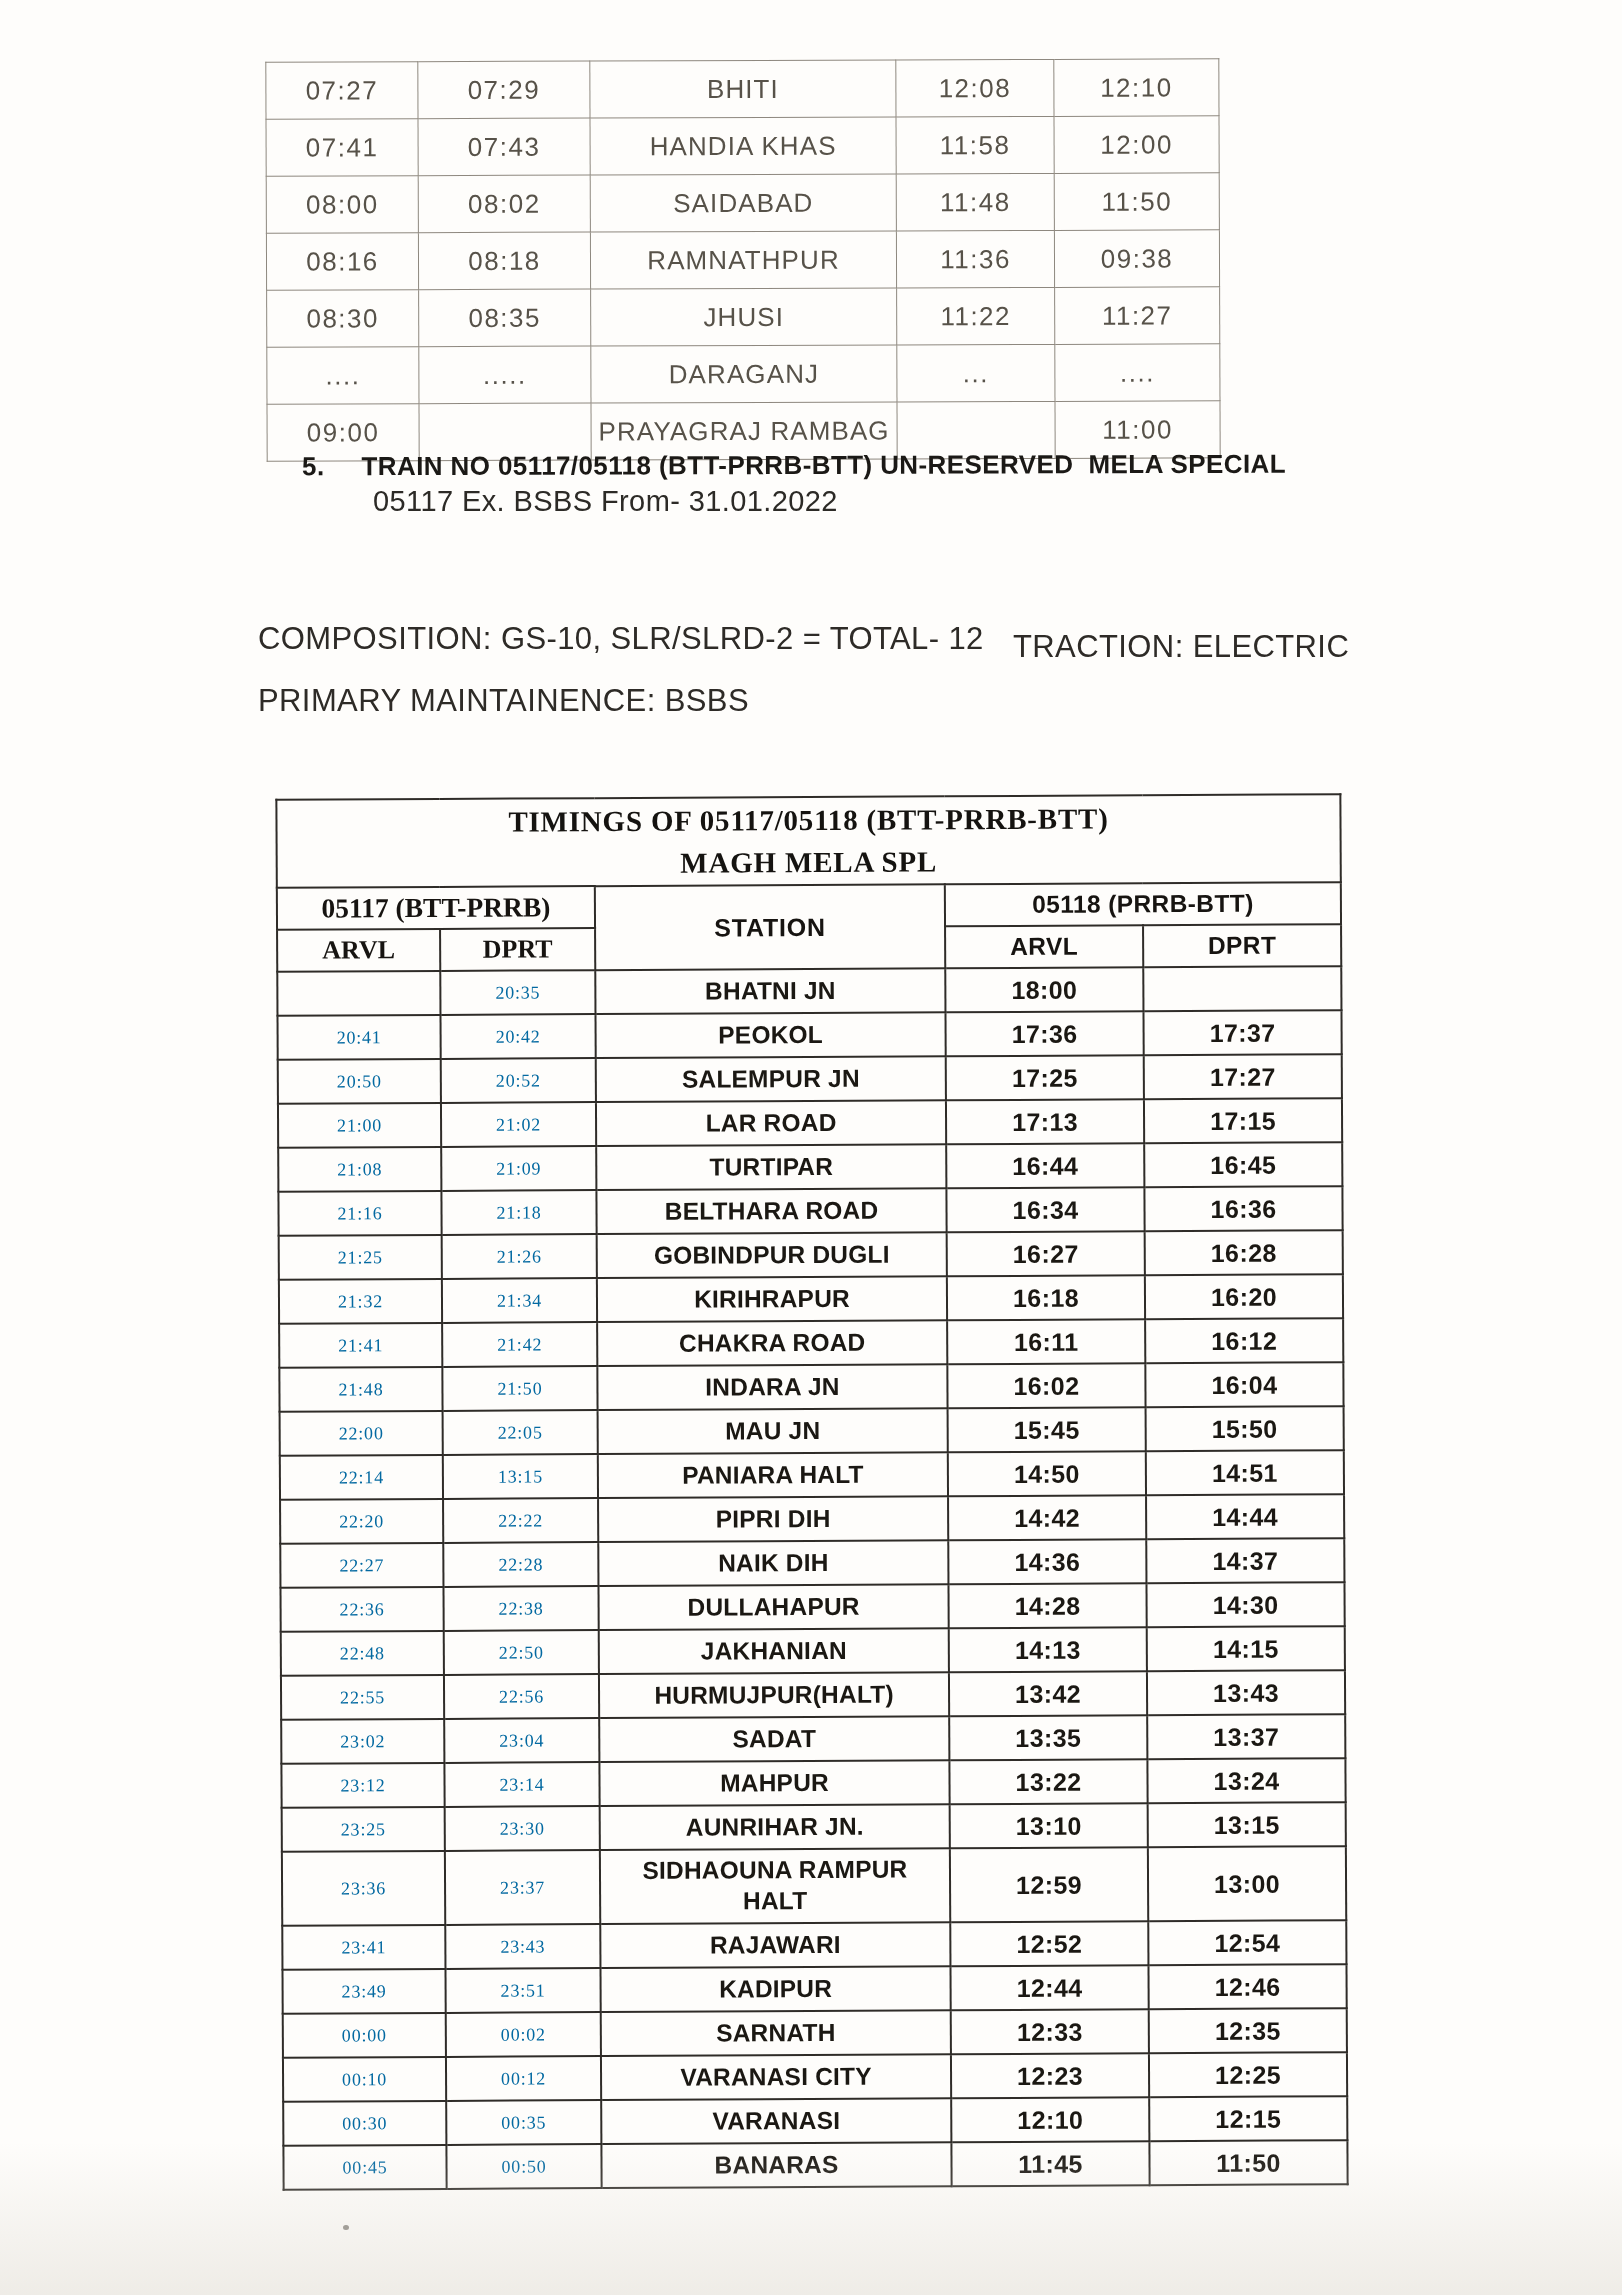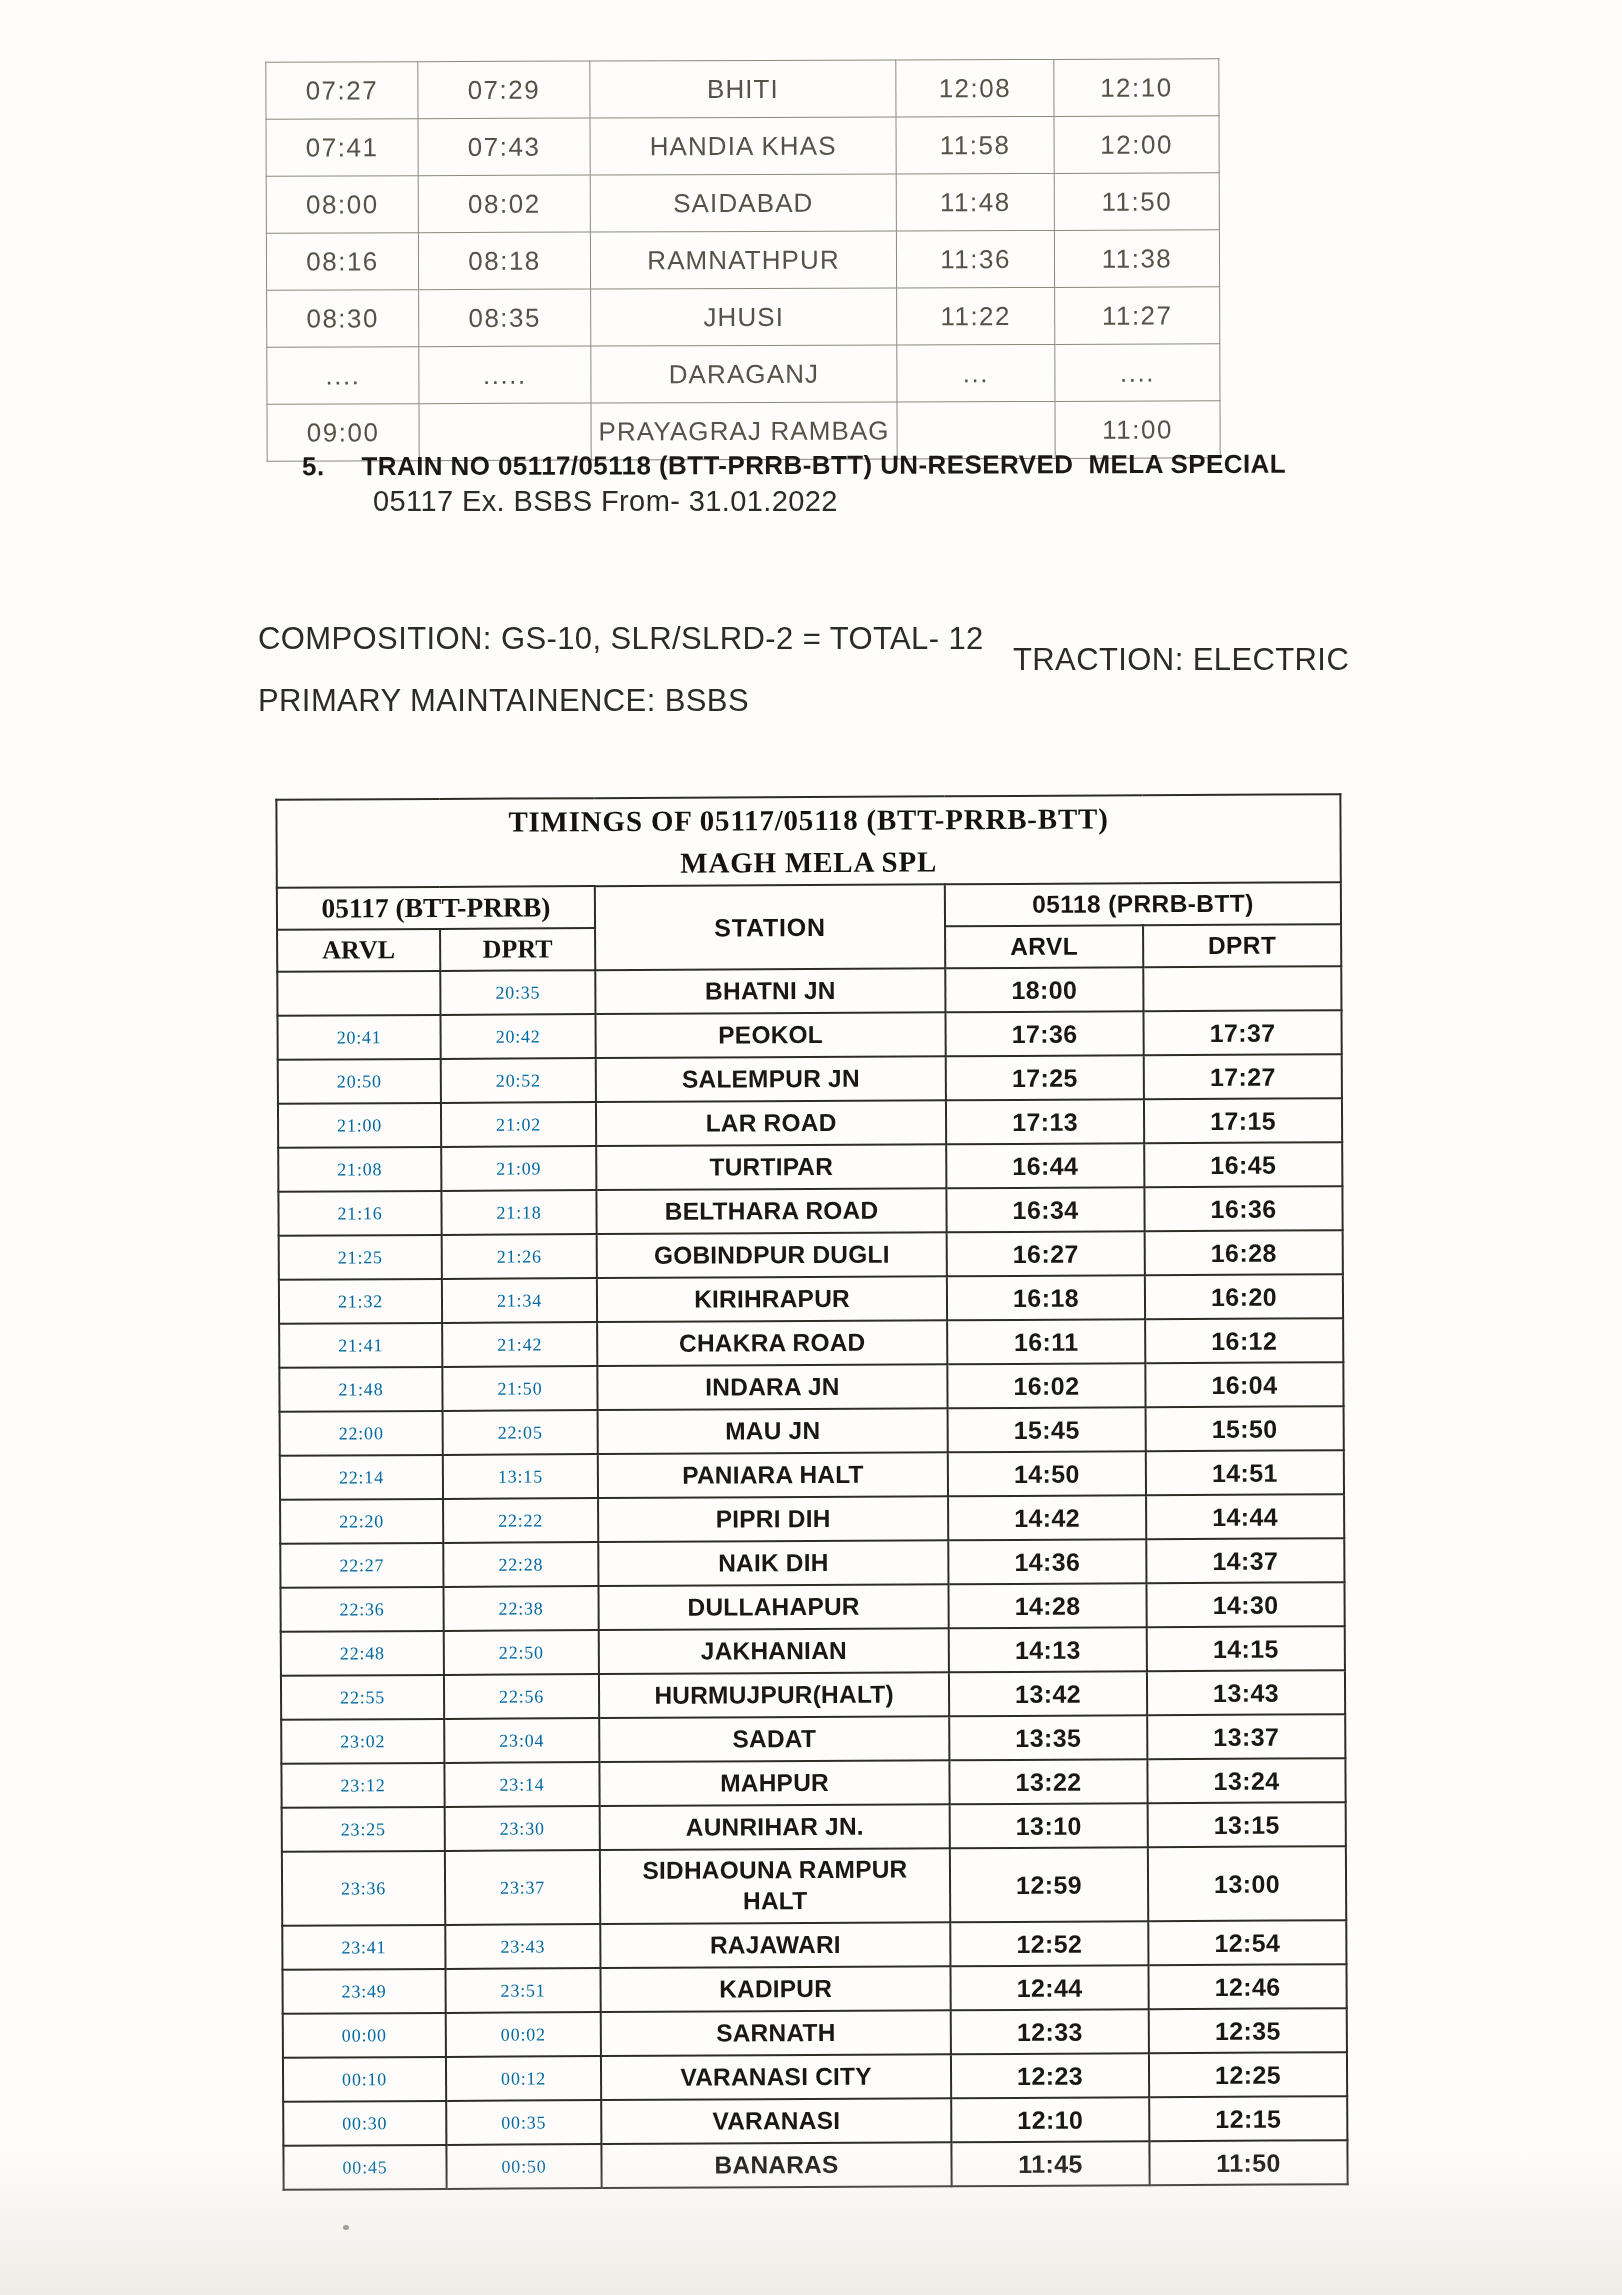--- a/index.html
+++ b/index.html
@@ -46,21 +46,21 @@
     font-size:29px;color:#2c2a26;letter-spacing:0.4px;text-align:center;
   }
   .exline.line1{top:485px;}
   .exline.line2{top:522px;}
 
   .meta{
     position:absolute;
     font-size:31px;color:#2e2b27;letter-spacing:0.4px;
   }
   .meta.comp{left:258px;top:621px;}
-  .meta.traction{left:1013px;top:642px;}
+  .meta.traction{left:1013px;top:629px;}
   .meta.primary{left:258px;top:683px;text-align:right;}
 
   
   .main-table{
     position:absolute;left:279px;top:796px;
     border-collapse:collapse;table-layout:fixed;
     transform:rotate(-0.3deg);
     background:#fefdfb;
   }
   .main-table th,.main-table td{
@@ -154,21 +154,21 @@
           <td class="tt">08:02</td>
           <td class="ts">SAIDABAD</td>
           <td class="tt">11:48</td>
           <td class="tt">11:50</td>
         </tr>
         <tr>
           <td class="tt">08:16</td>
           <td class="tt">08:18</td>
           <td class="ts">RAMNATHPUR</td>
           <td class="tt">11:36</td>
-          <td class="tt">11:38</td>
+          <td class="tt">09:38</td>
         </tr>
         <tr>
           <td class="tt">08:30</td>
           <td class="tt">08:35</td>
           <td class="ts">JHUSI</td>
           <td class="tt">11:22</td>
           <td class="tt">11:27</td>
         </tr>
         <tr>
           <td class="tt">....</td>

